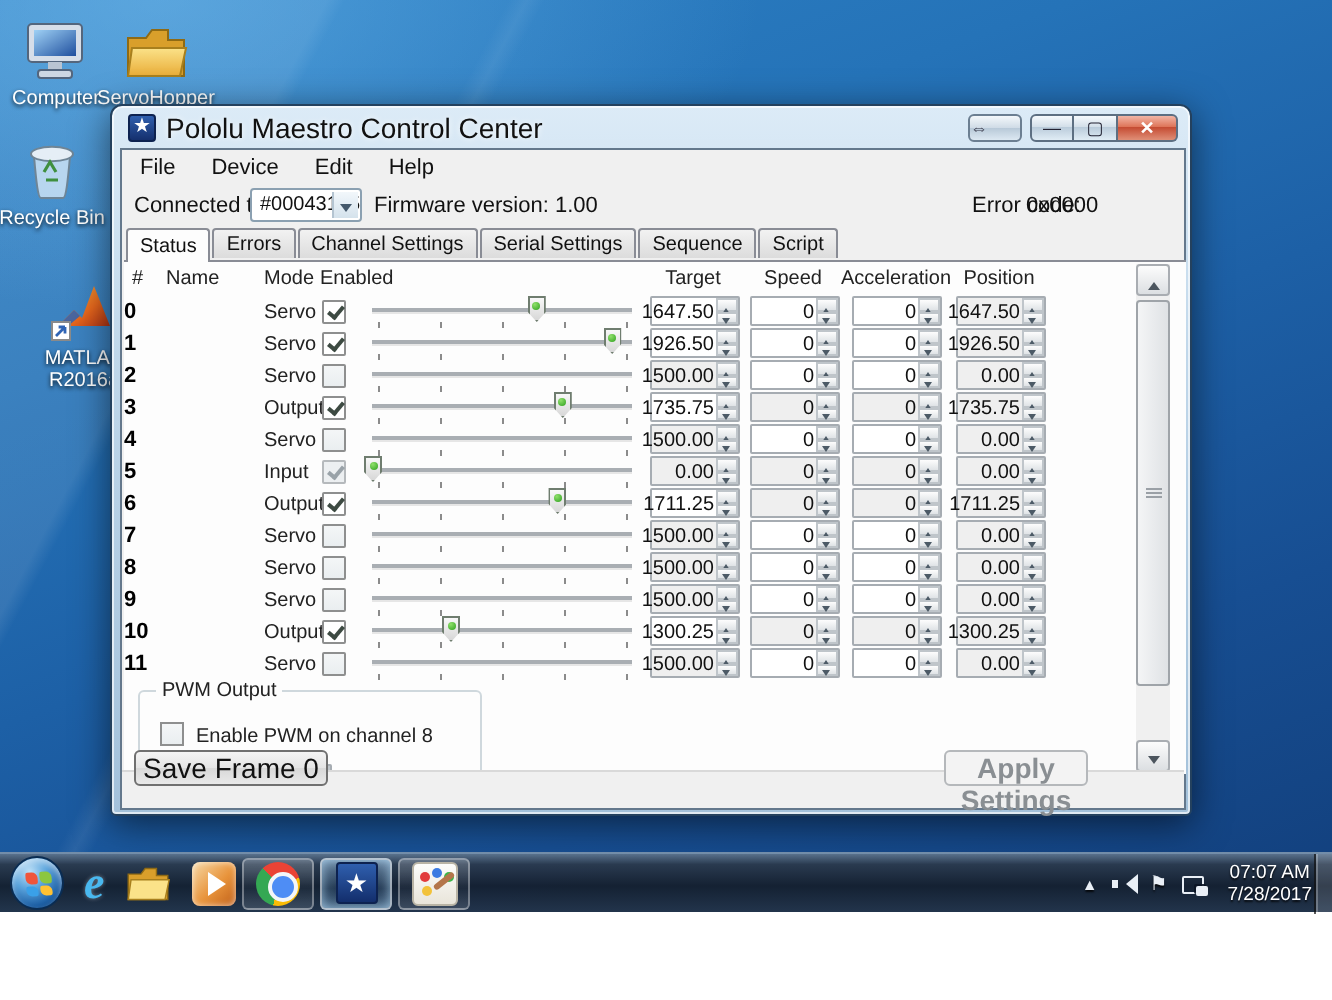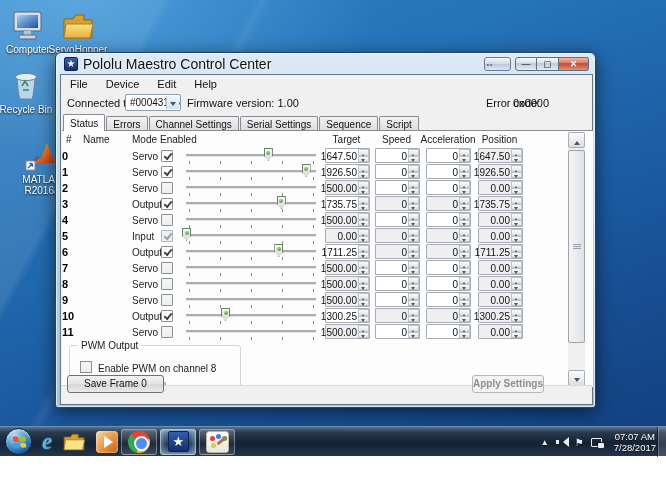--- a/index.html
+++ b/index.html
@@ -53,21 +53,21 @@
   #device-combo { position:absolute; left:64px; top:1px; width:56px; height:17px; background:#fff;
     border:1px solid #8ba0b1; border-radius:2px; font-size:10px; line-height:15px; padding-left:4px; }
   #device-combo .arrowbox { position:absolute; right:1px; top:1px; bottom:1px; width:13px;
     background:linear-gradient(#f2f7fb,#d4e2ec); border-left:1px solid #b4c4d1; }
   #device-combo .arrowbox::after { content:""; position:absolute; left:3px; top:6px;
     border:3px solid transparent; border-top:4px solid #44586b; }
   #firmware-label { position:absolute; left:126px; top:4px; }
   #error-label { position:absolute; left:396px; top:4px;padding-left:29px; }
   #error-code { position:absolute; left:452px; top:4px; }
 
-  #tabstrip { position:absolute; left:2px; top:39px; right:2px; height:17px; display:flex; align-items:flex-end; }
+  #tabstrip { position:absolute; left:2px; top:39px; right:2px; height:17px; display:flex; align-items:flex-start; }
   .tab { font-size:10px; color:#111; border:1px solid #898c95; border-bottom:none; border-radius:2px 2px 0 0;
     background:linear-gradient(#f2f2f2,#dcdcdc); padding:2px 6px 1px; margin-right:1px; height:15px; }
   .tab.active { background:#fdfdfd; height:17px; position:relative; z-index:2; padding-top:3px; }
 
   #tabpage { position:absolute; left:1px; top:55px; width:531px; height:257px; background:#fdfdfd;
     border-top:1px solid #898c95; overflow:hidden; }
 
   
   .th { position:absolute; top:3px; font-size:10px; color:#222; }
   #th-num { left:4px; } #th-name { left:21px; } #th-mode { left:70px; } #th-enabled { left:98px; }
@@ -119,21 +119,21 @@
   
   #pwm-group { position:absolute; left:7px; top:214px; width:172px; height:72px; border:1px solid #cfd8dd; border-radius:3px; }
   #pwm-title { position:absolute; left:8px; top:-6px; background:#fdfdfd; padding:0 3px; font-size:10px; color:#222; }
   #pwm-cb { position:absolute; left:10px; top:15px; width:12px; height:12px; border:1px solid #8e8f8f; background:linear-gradient(#f4f6f7,#eaeef0); }
   #pwm-cb-label { position:absolute; left:28px; top:17px; font-size:10px; color:#222; }
   #ontime-label { position:absolute; left:8px; top:39px; font-size:10px; color:#222; }
   #ontime-spin { left:48px; top:36px; width:48px; }
 
   
   #bottombar { position:absolute; left:0; right:0; bottom:0; height:19px; background:#f0f0f0; border-top:1px solid #d9d9d9; }
-  .wbtn { position:absolute; top:-11px; height:18px; font-size:10px; text-align:center; line-height:16px;
+  .wbtn { position:absolute; top:-11px; height:18px; font-size:14px; text-align:center; line-height:16px;
     border:1px solid #707070; border-radius:3px; background:linear-gradient(#f4f4f4,#e4e4e4 50%,#d8d8d8 51%,#e9e9e9); color:#111; }
   #save-frame-btn { left:6px; width:97px; }
   #apply-settings-btn { left:411px; width:72px; border-color:#b5b8bb; color:#8a8f93; background:#f3f3f3;font-weight:bold; }
 
   
   #taskbar { position:absolute; left:0; bottom:0; width:666px; height:30px;
     background:linear-gradient(180deg, rgba(92,115,140,.95) 0%, rgba(42,58,78,.97) 18%, rgba(20,32,48,.97) 55%, rgba(34,52,74,.97) 100%);
     border-top:1px solid rgba(150,180,210,.7); display:flex; align-items:center; }
   #start-orb { position:relative; width:27px; height:27px; margin-left:5px; border-radius:50%;
     background:radial-gradient(circle at 35% 28%, #bfe1f7 0%, #5aa4dd 35%, #1d5fa4 70%, #0c3a6e 100%);

